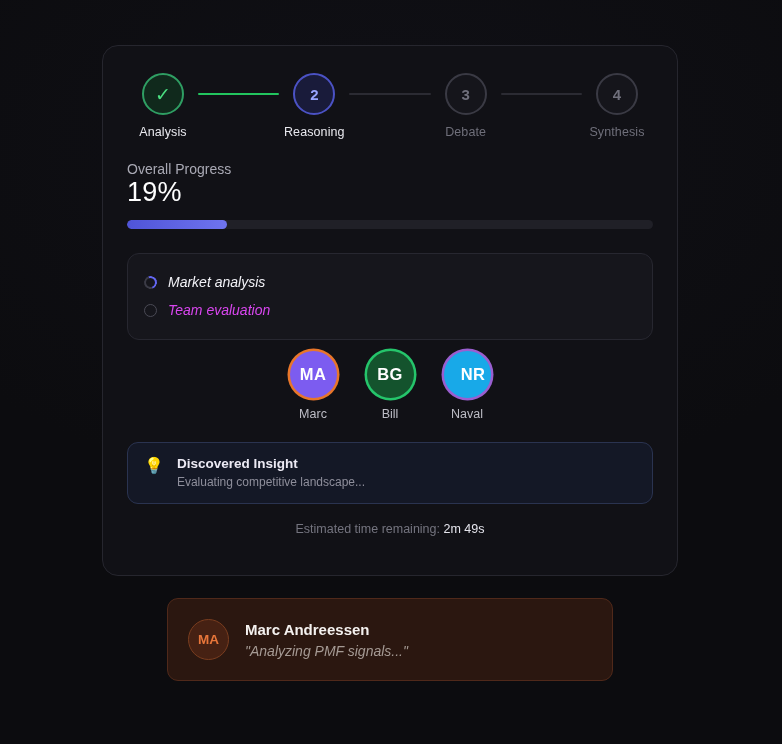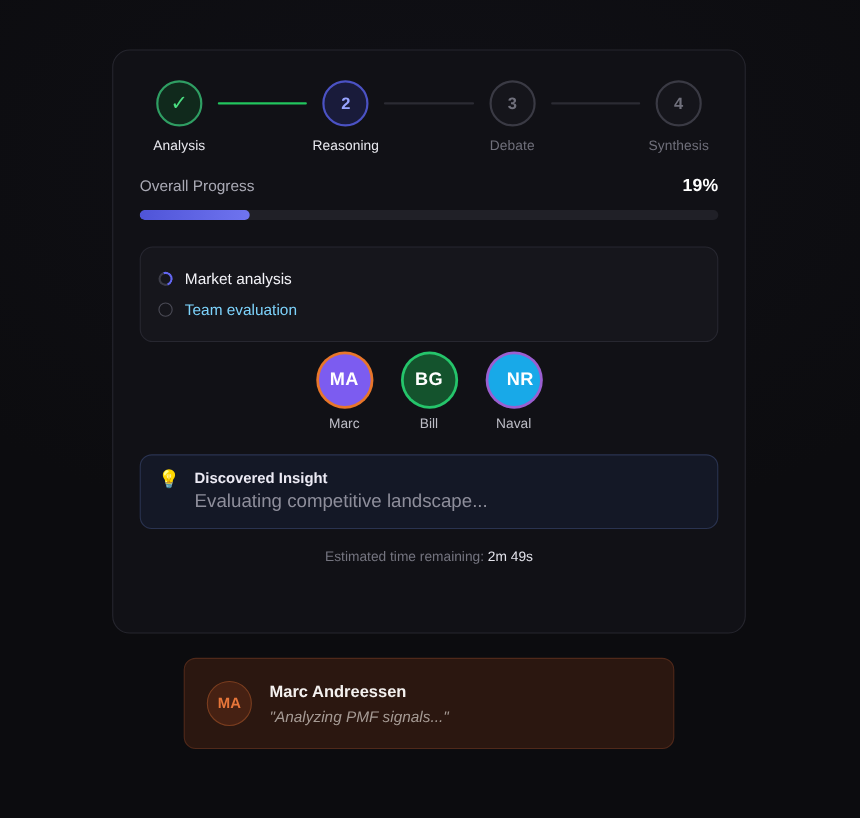--- a/index.html
+++ b/index.html
@@ -96,28 +96,29 @@
   }
   .connector.filled { background: #22c55e; }
   .connector.empty  { background: #2b2b33; }
 
   
   .progress-head {
     display: flex;
     align-items: baseline;
     justify-content: space-between;
     margin-top: 22px;
+    flex-direction: column;
   }
   .progress-title {
     font-size: 14px;
     color: #a9a9b4;
   }
   .progress-value {
-    font-size: 16px;
-    font-weight: 700;
+    font-size: 27px;
+    font-weight: 400;
     color: #ffffff;
     letter-spacing: 0.2px;
   }
   .progress-track {
     margin-top: 12px;
     height: 9px;
     width: 100%;
     background: #202027;
     border-radius: 6px;
     overflow: hidden;
@@ -135,23 +136,23 @@
     border: 1px solid #272730;
     border-radius: 12px;
     padding: 14px 16px 15px 16px;
   }
   .task-row {
     display: flex;
     align-items: center;
     gap: 11px;
     height: 28px;
   }
-  .task-label { font-size: 14px; }
+  .task-label { font-size: 14px; font-style: italic; }
   .task-label.current { color: #f2f2f7; }
-  .task-label.pending { color: #7dd3fc; }
+  .task-label.pending { color: #d946ef; }
 
   .spinner-icon {
     width: 13px; height: 13px; flex: 0 0 13px;
     border-radius: 50%;
     border: 2px solid #3b3b46;
     border-top-color: #6366f1;
     border-right-color: #6366f1;
     transform: rotate(25deg);
   }
   .dot-icon {
@@ -202,21 +203,21 @@
     align-items: flex-start;
   }
   .insight-bulb { font-size: 16px; line-height: 1.1; margin-top: 1px; }
   .insight-title {
     font-size: 13.5px;
     font-weight: 700;
     color: #eceaf4;
   }
   .insight-body {
     margin-top: 4px;
-    font-size: 17px;
+    font-size: 12px;
     color: #8e8e9b;
   }
 
   
   .eta {
     margin-top: 18px;
     text-align: center;
     font-size: 12.5px;
     color: #74747f;
   }

